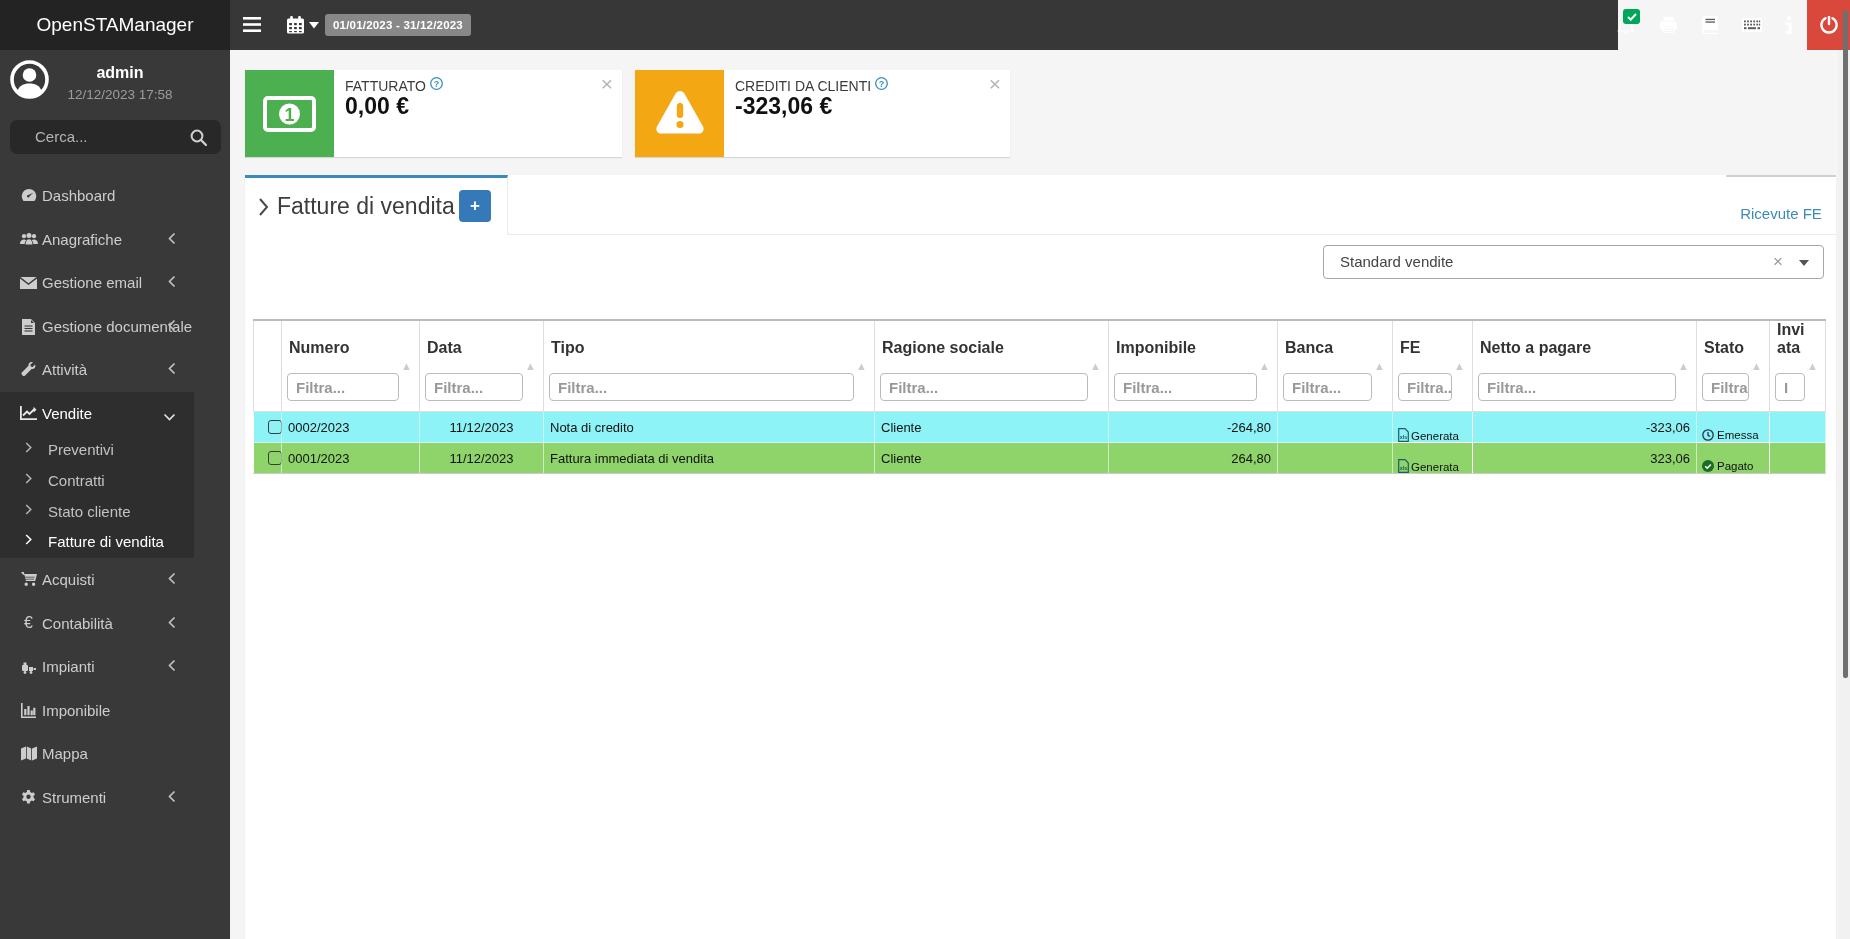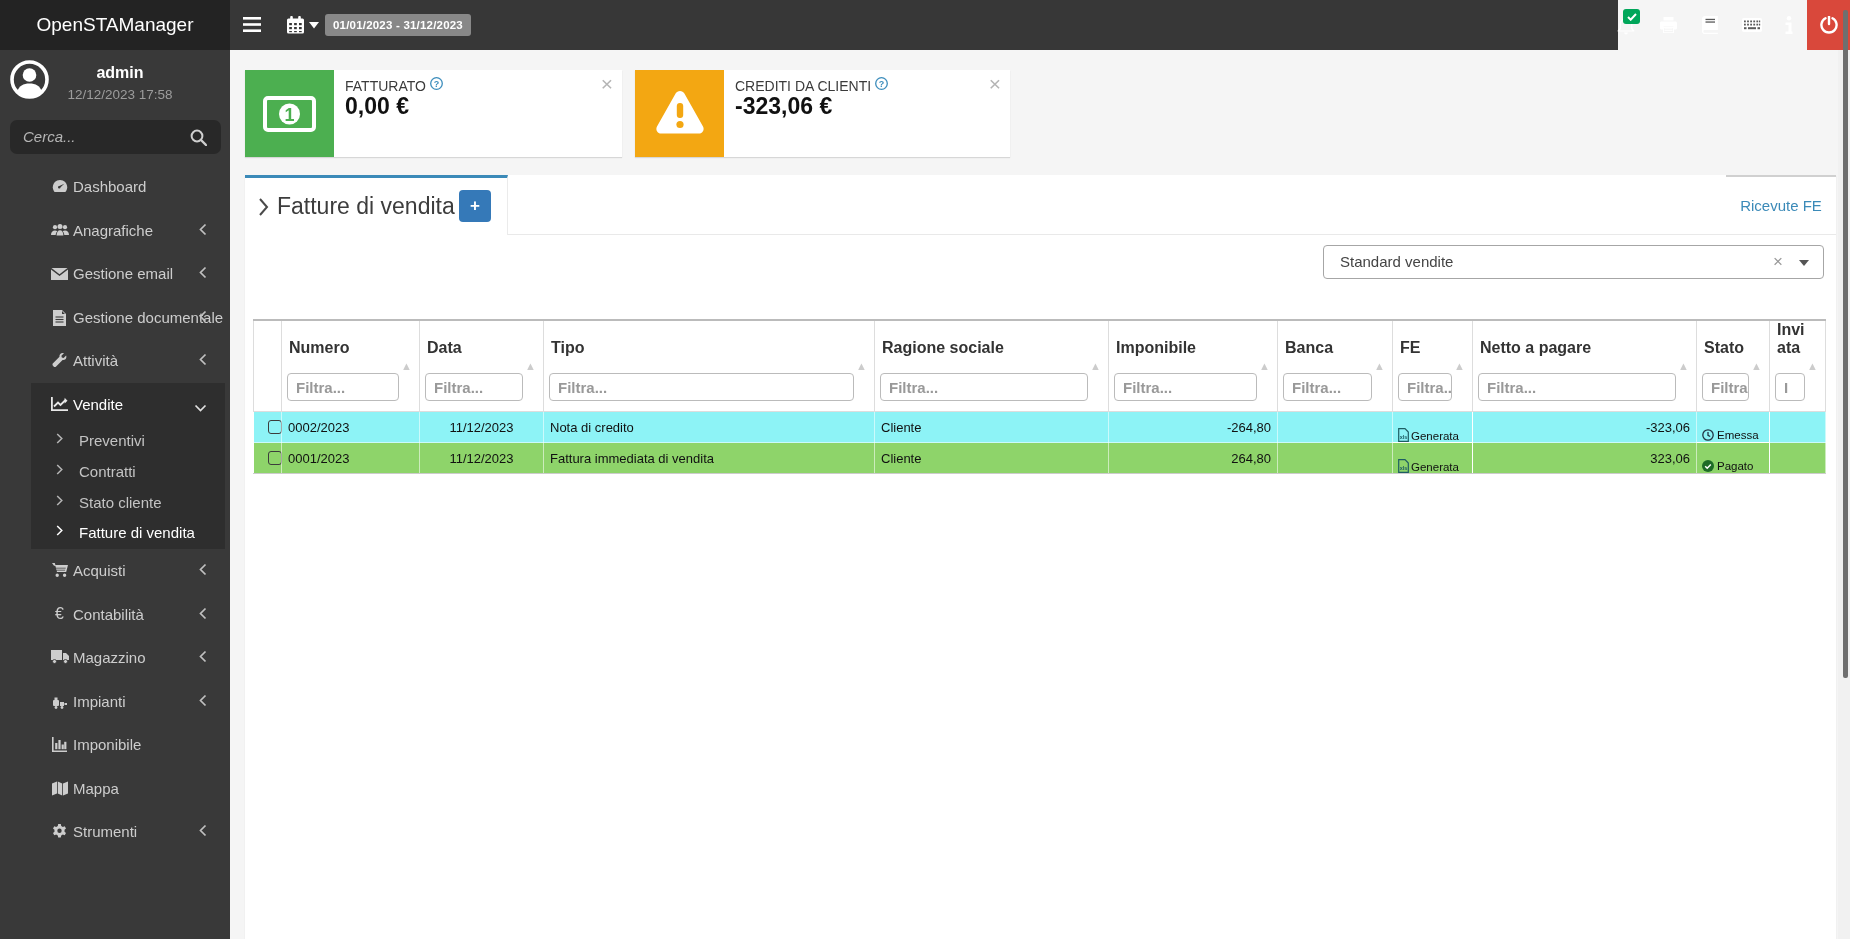--- a/index.html
+++ b/index.html
@@ -19,24 +19,24 @@
 
 
 #sidebar { position:absolute; left:0; top:50px; width:230px; height:889px; background:#393939; }
 #avatar { position:absolute; left:10px; top:10px; }
 #uname { position:absolute; left:50px; top:14px; width:140px; text-align:center;
   color:#fff; font-weight:bold; font-size:16px; }
 #udate { position:absolute; left:50px; top:37px; width:140px; text-align:center;
   color:#9c9c9c; font-size:13.5px; }
 #search { position:absolute; left:10px; top:70px; width:211px; height:34px;
   background:#282828; border-radius:7px; color:#b5b5b5; font-size:15px;
-  line-height:34px; padding-left:13px;font-style:italic; }
+  line-height:34px; padding-left:25px; }
 #search svg { position:absolute; right:14px; top:9px; }
 
-#menu { position:absolute; left:0; top:115px; width:194px;margin-left:31px; }
+#menu { position:absolute; left:0; top:124px; width:194px; }
 .mi { position:relative; height:43.5px; color:#cdcdcd; font-size:15px; }
 .mi .ic { position:absolute; left:20px; top:14px; width:17px; height:16px; text-align:center; }
 .mi .tx { position:absolute; left:42px; top:13px; }
 .mi .ch { position:absolute; right:18px; top:14px; color:#c0c0c0; font-size:13px; }
 .treeblock { background:#2e2e2e; }
 .smi { position:relative; height:30.75px; color:#c3c3c3; font-size:15px; }
 .smi .sch { position:absolute; left:25px; top:7px; font-size:12px; color:#bbb; }
 .smi .tx { position:absolute; left:48px; top:6px; }
 .smi.active { color:#fff; }
 
@@ -51,21 +51,21 @@
 .ibx { position:absolute; right:9px; top:2px; color:#b5b5b5; font-size:21px; }
 .qm { display:inline-block; vertical-align:1px; margin-left:4px; }
 
 #card { position:absolute; left:15px; top:125px; width:1591px; height:764px; background:#fff;
   box-shadow:0 1px 1px rgba(0,0,0,0.1); }
 #tabactive { position:absolute; left:0; top:0; width:263px; height:60px;
   border-top:3px solid #3b8ab8; border-right:1px solid #ebebeb; background:#fff; }
 #tabline { position:absolute; left:263px; top:59px; width:1328px; height:1px; background:#e9e9e9; }
 #tabright { position:absolute; right:0; top:0; width:110px; height:60px;
   border-top:2px solid #d0d0d0; color:#3b8ab8; font-size:15px; text-align:center;
-  padding-top:20px; }
+  padding-top:28px; }
 #cardtitle { position:absolute; left:13px; top:18px; font-size:23px; color:#3d3d3d; }
 #addbtn { position:absolute; left:214px; top:15px; width:32px; height:32px;
   background:#3579b8; border-radius:4px; color:#fff; font-weight:bold; font-size:17px;
   text-align:center; line-height:31px; }
 #select2 { position:absolute; left:1078px; top:70px; width:501px; height:34px;
   border:1px solid #a6a6a6; border-radius:4px; font-size:15px; color:#444;
   line-height:32px; padding-left:16px; }
 #select2 .x { position:absolute; right:40px; top:0; color:#999; font-size:17px; }
 #select2 .caret { position:absolute; right:14px; top:14px; width:0; height:0;
   border-left:5px solid transparent; border-right:5px solid transparent;
@@ -297,32 +297,20 @@
             <path d="M0 0 L2.8 0 L3.4 2 L16 2 L14.2 9 L5 9 L4.6 7.6 L13 7.6 L13.2 6.8 L4.3 6.8 L4 5.6 L13.6 5.6 L13.8 4.8 L3.9 4.8 L3.3 2.8 L2 2.8 Z M5.2 10.6 A1.7 1.7 0 1 0 5.2 14 A1.7 1.7 0 0 0 5.2 10.6 Z M12.6 10.6 A1.7 1.7 0 1 0 12.6 14 A1.7 1.7 0 0 0 12.6 10.6 Z" fill="#cdcdcd"></path>
           </svg></span>
         <span class="tx">Acquisti</span>
         <span class="ch"><svg width="8" height="13" viewBox="0 0 8 13">
             <path d="M6.5 1.5 L1.5 6.5 L6.5 11.5" stroke="#c0c0c0" stroke-width="1.7" fill="none"></path>
           </svg></span>
       </div>
     <div class="mi">
         <span class="ic" style="font-size:16px;color:#cdcdcd;top:12px">€</span>
         <span class="tx">Contabilità</span>
-        <span class="ch"><svg width="8" height="13" viewBox="0 0 8 13">
-            <path d="M6.5 1.5 L1.5 6.5 L6.5 11.5" stroke="#c0c0c0" stroke-width="1.7" fill="none"></path>
-          </svg></span>
-      </div>
-    <div class="mi">
-        <span class="ic"><svg width="18" height="14" viewBox="0 0 18 14">
-            <path d="M0 0 L11 0 L11 10 L0 10 Z" fill="#cdcdcd"></path>
-            <path d="M12 3 L15 3 L18 6 L18 10 L12 10 Z" fill="#cdcdcd"></path>
-            <circle cx="3.5" cy="11.5" r="2" fill="#cdcdcd" stroke="#393939" stroke-width="0.8"></circle>
-            <circle cx="14.5" cy="11.5" r="2" fill="#cdcdcd" stroke="#393939" stroke-width="0.8"></circle>
-          </svg></span>
-        <span class="tx">Magazzino</span>
         <span class="ch"><svg width="8" height="13" viewBox="0 0 8 13">
             <path d="M6.5 1.5 L1.5 6.5 L6.5 11.5" stroke="#c0c0c0" stroke-width="1.7" fill="none"></path>
           </svg></span>
       </div>
     <div class="mi">
         <span class="ic"><svg width="15" height="15" viewBox="0 0 15 15">
             <g fill="#cdcdcd">
               <rect x="1" y="6" width="6" height="6" rx="1"></rect>
               <rect x="2.5" y="3.5" width="3" height="3"></rect>
               <rect x="8" y="8" width="4" height="4"></rect>

